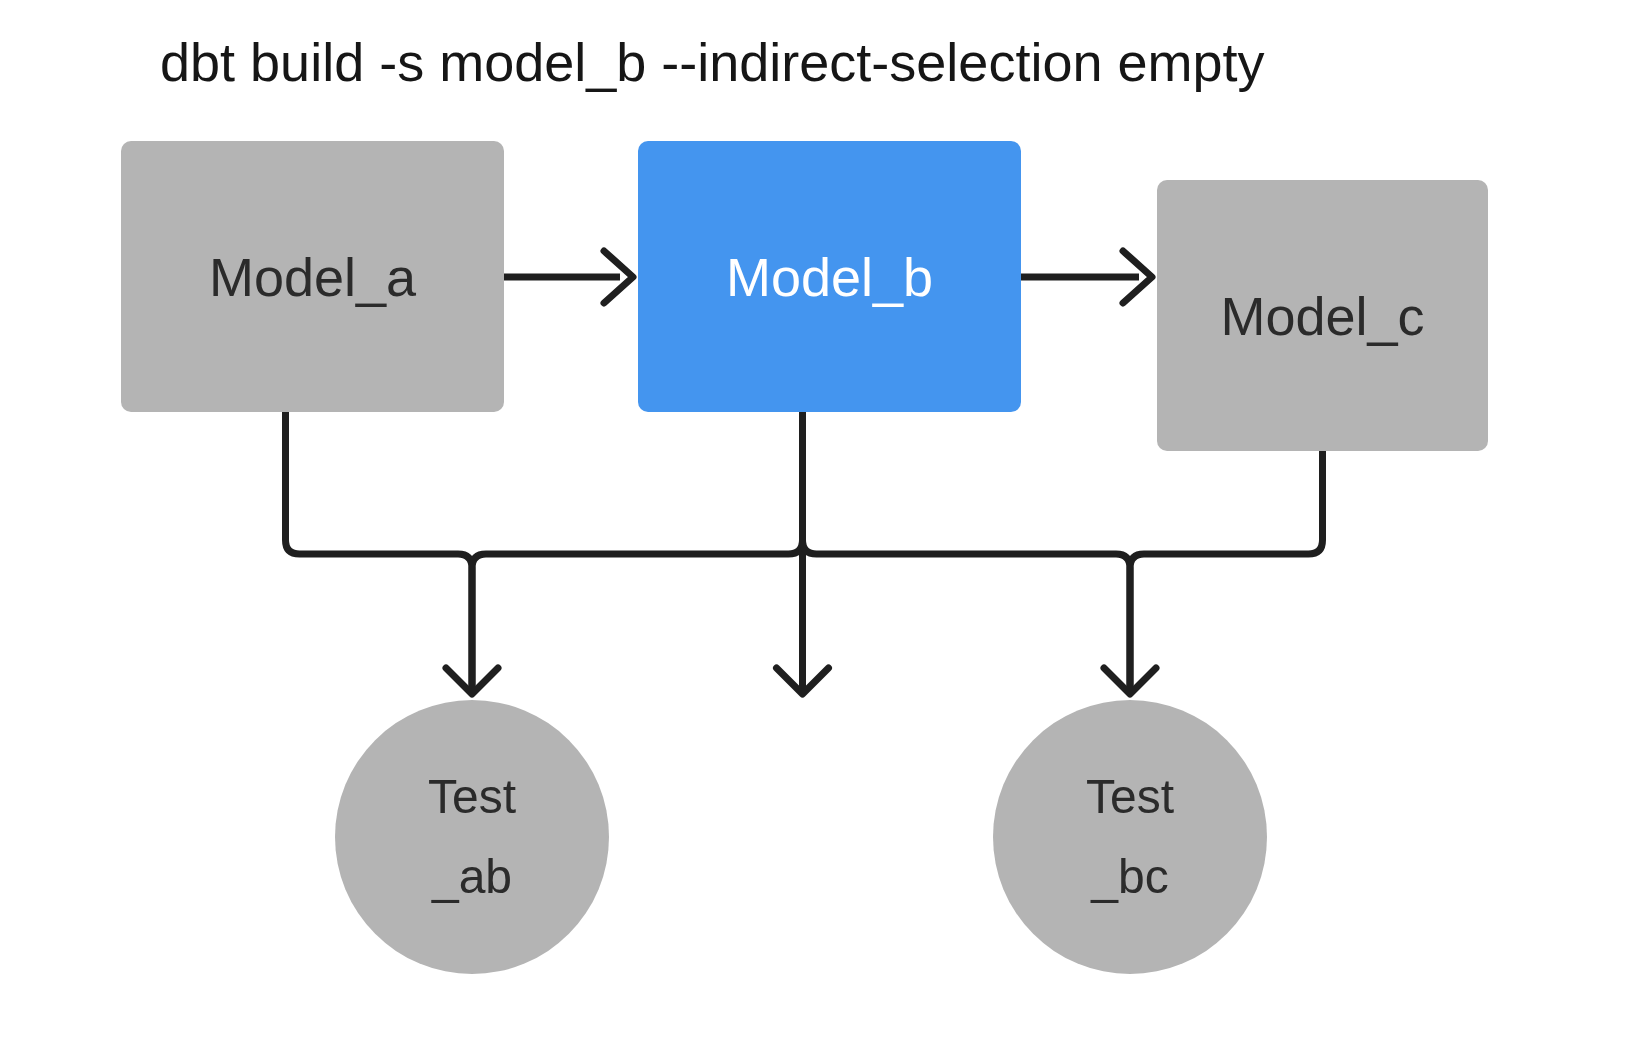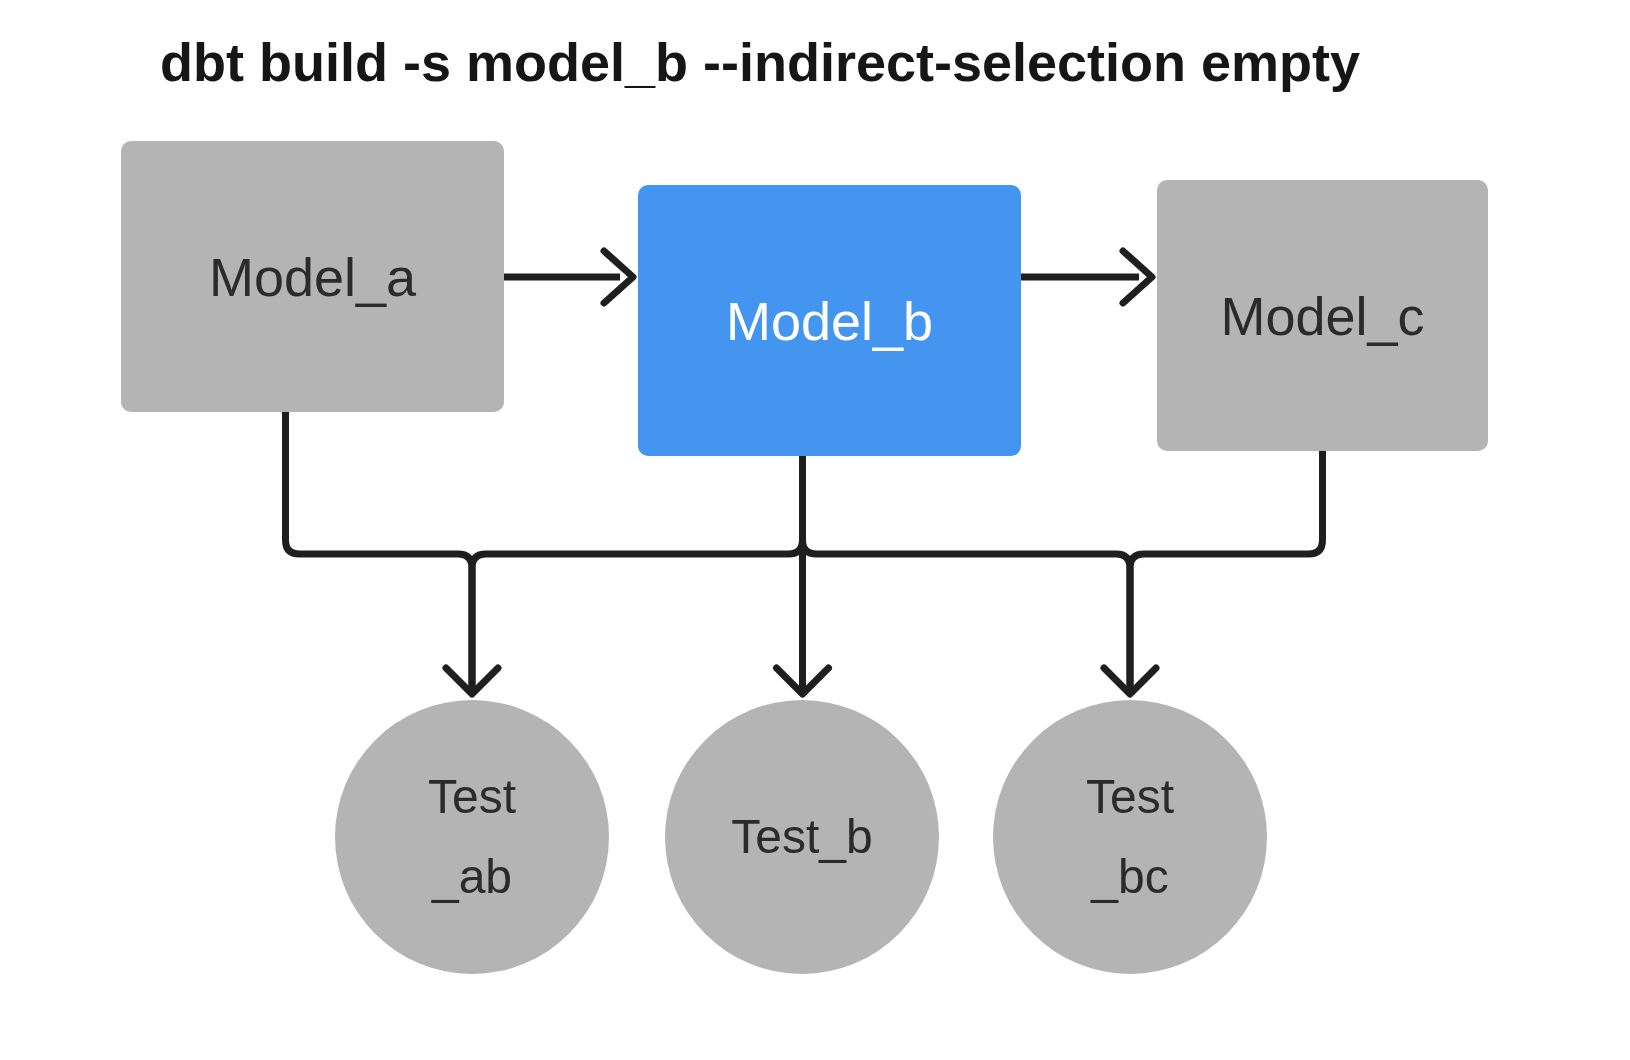--- a/index.html
+++ b/index.html
@@ -5,21 +5,21 @@
   html,body{margin:0;padding:0;}
   body{
     width:1630px;height:1060px;
     background:var(--bg,#ffffff);
     font-family:"Liberation Sans","DejaVu Sans",sans-serif;
     overflow:hidden;
   }
   .canvas{position:relative;width:1630px;height:1060px;}
   .title{
     position:absolute;left:160px;top:32px;
-    font-size:54px;line-height:60px;font-weight:700;
+    font-size:54px;line-height:60px;font-weight:400;
     color:#161616;white-space:nowrap;
   }
   .edges{position:absolute;left:0;top:0;width:1630px;height:1060px;}
   .edges path{fill:none;stroke:var(--edge,#1f1f1f);stroke-width:7;}
   .edges path.head{stroke-linecap:round;stroke-linejoin:round;}
   .node{
     position:absolute;display:flex;flex-direction:column;
     align-items:center;justify-content:center;
     background:var(--unselected,#b4b4b4);
     color:#2b2b2b;text-align:center;
@@ -76,36 +76,32 @@
     </g>
     <g>
       <path class="head" d="M1104 668 L1130 694 L1156 668"></path>
     </g>
   </svg>
 
   <div class="node box" style="left:121px;top:141px;">
     <span class="line">Model_a</span>
   </div>
 
-  <div class="node box selected" style="left:638px;top:141px;margin-top:44px;">
+  <div class="node box selected" style="left:638px;top:141px;">
     <span class="line">Model_b</span>
   </div>
 
   <div class="node box" style="left:1157px;top:141px;width:331px;margin-top:39px;">
     <span class="line">Model_c</span>
   </div>
 
   <div class="node circle" style="left:335px;top:700px;">
     <span class="line">Test</span>
     <span class="line">_ab</span>
   </div>
 
-  <div class="node circle" style="left:665px;top:700px;">
-    <span class="line">Test_b</span>
-    <span class="line"></span>
-  </div>
 
   <div class="node circle" style="left:993px;top:700px;">
     <span class="line">Test</span>
     <span class="line">_bc</span>
   </div>
 
 </div>
 
 </body></html>

